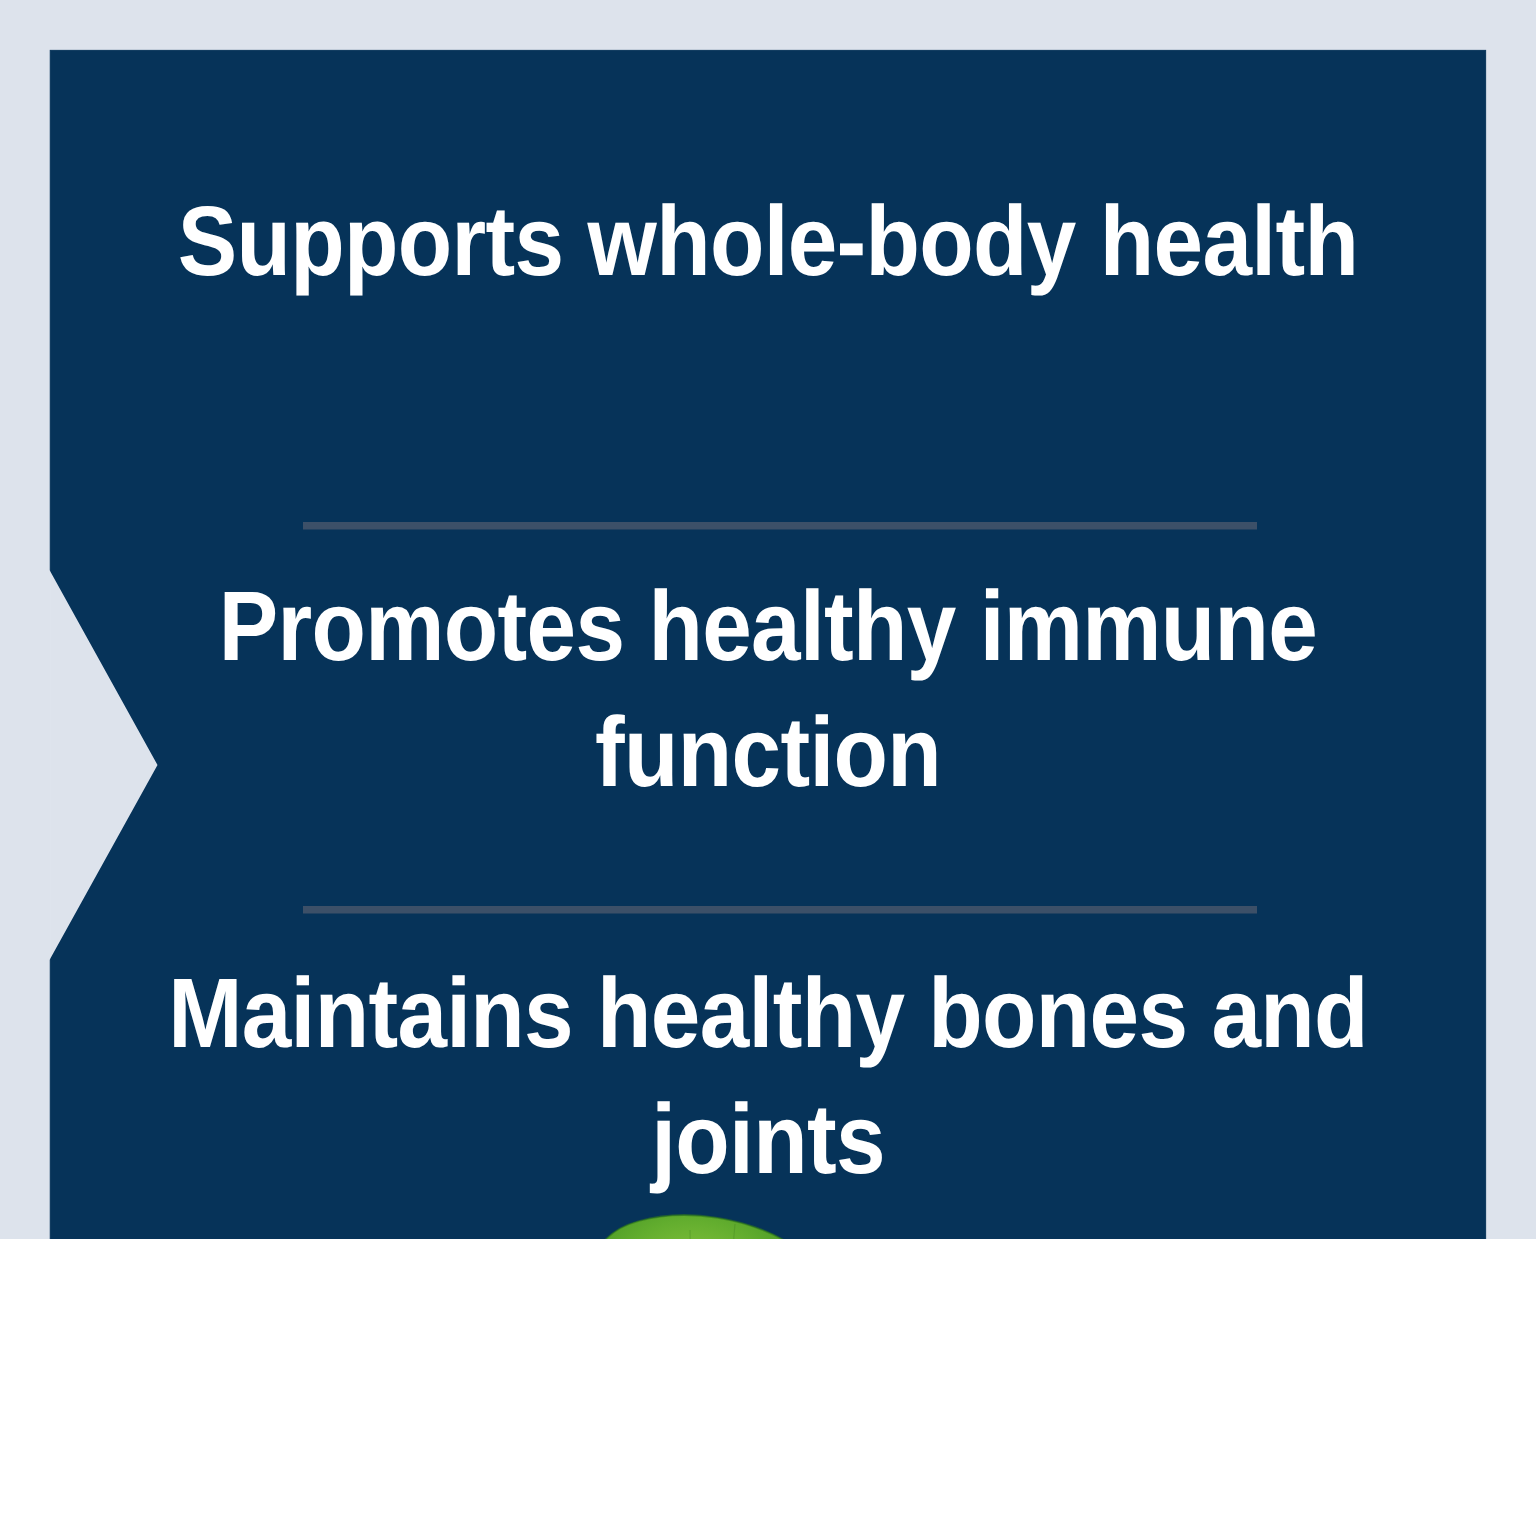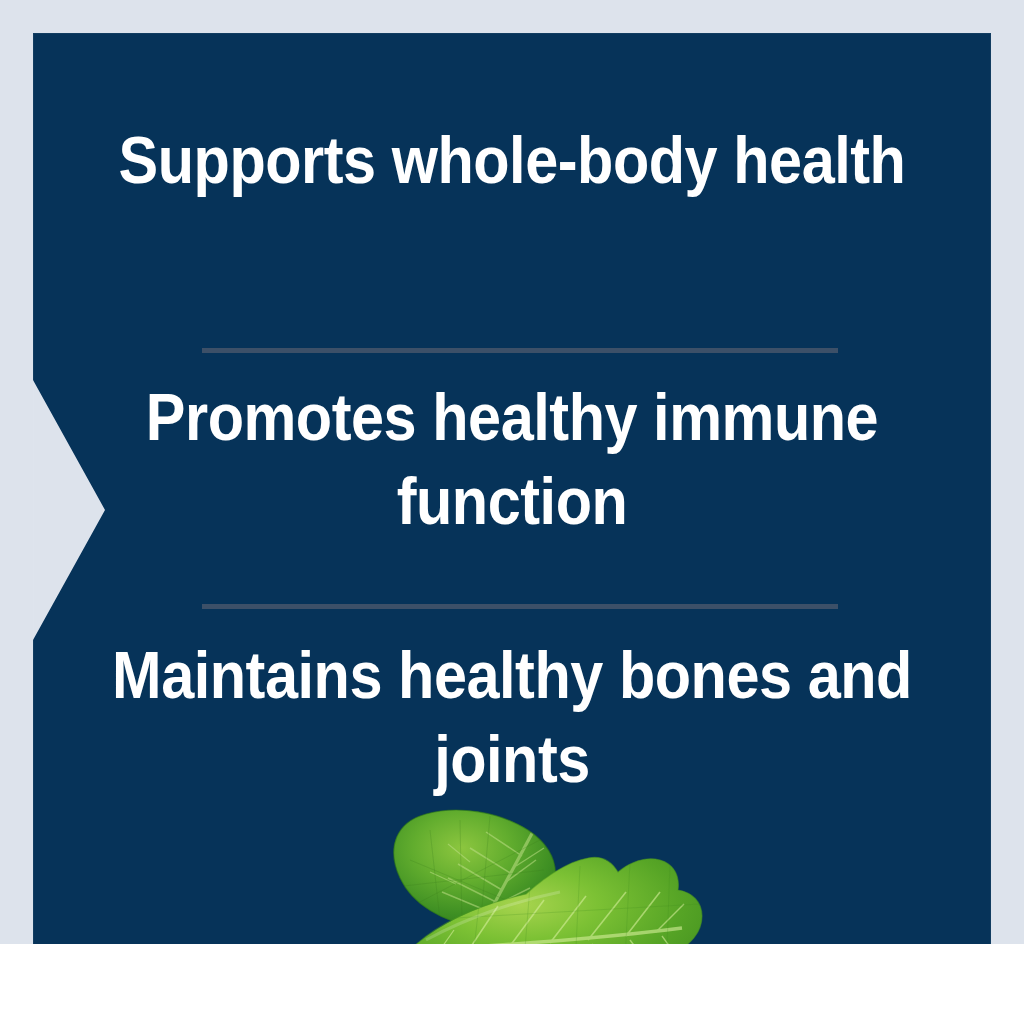--- a/index.html
+++ b/index.html
@@ -3,21 +3,21 @@
 <meta charset="utf-8">
 <style>
   html, body {
     margin: 0;
     padding: 0;
     background: #ffffff;
   }
   #canvas {
     position: relative;
     width: 1024px;
-    height: 944px;
+    height: 826px;
     overflow: hidden;
     background: #dde3ec;
     font-family: "Liberation Sans", "DejaVu Sans", sans-serif;
   }
 
   
   #panel {
     position: absolute;
     left: 0px;
     top: 33px;

